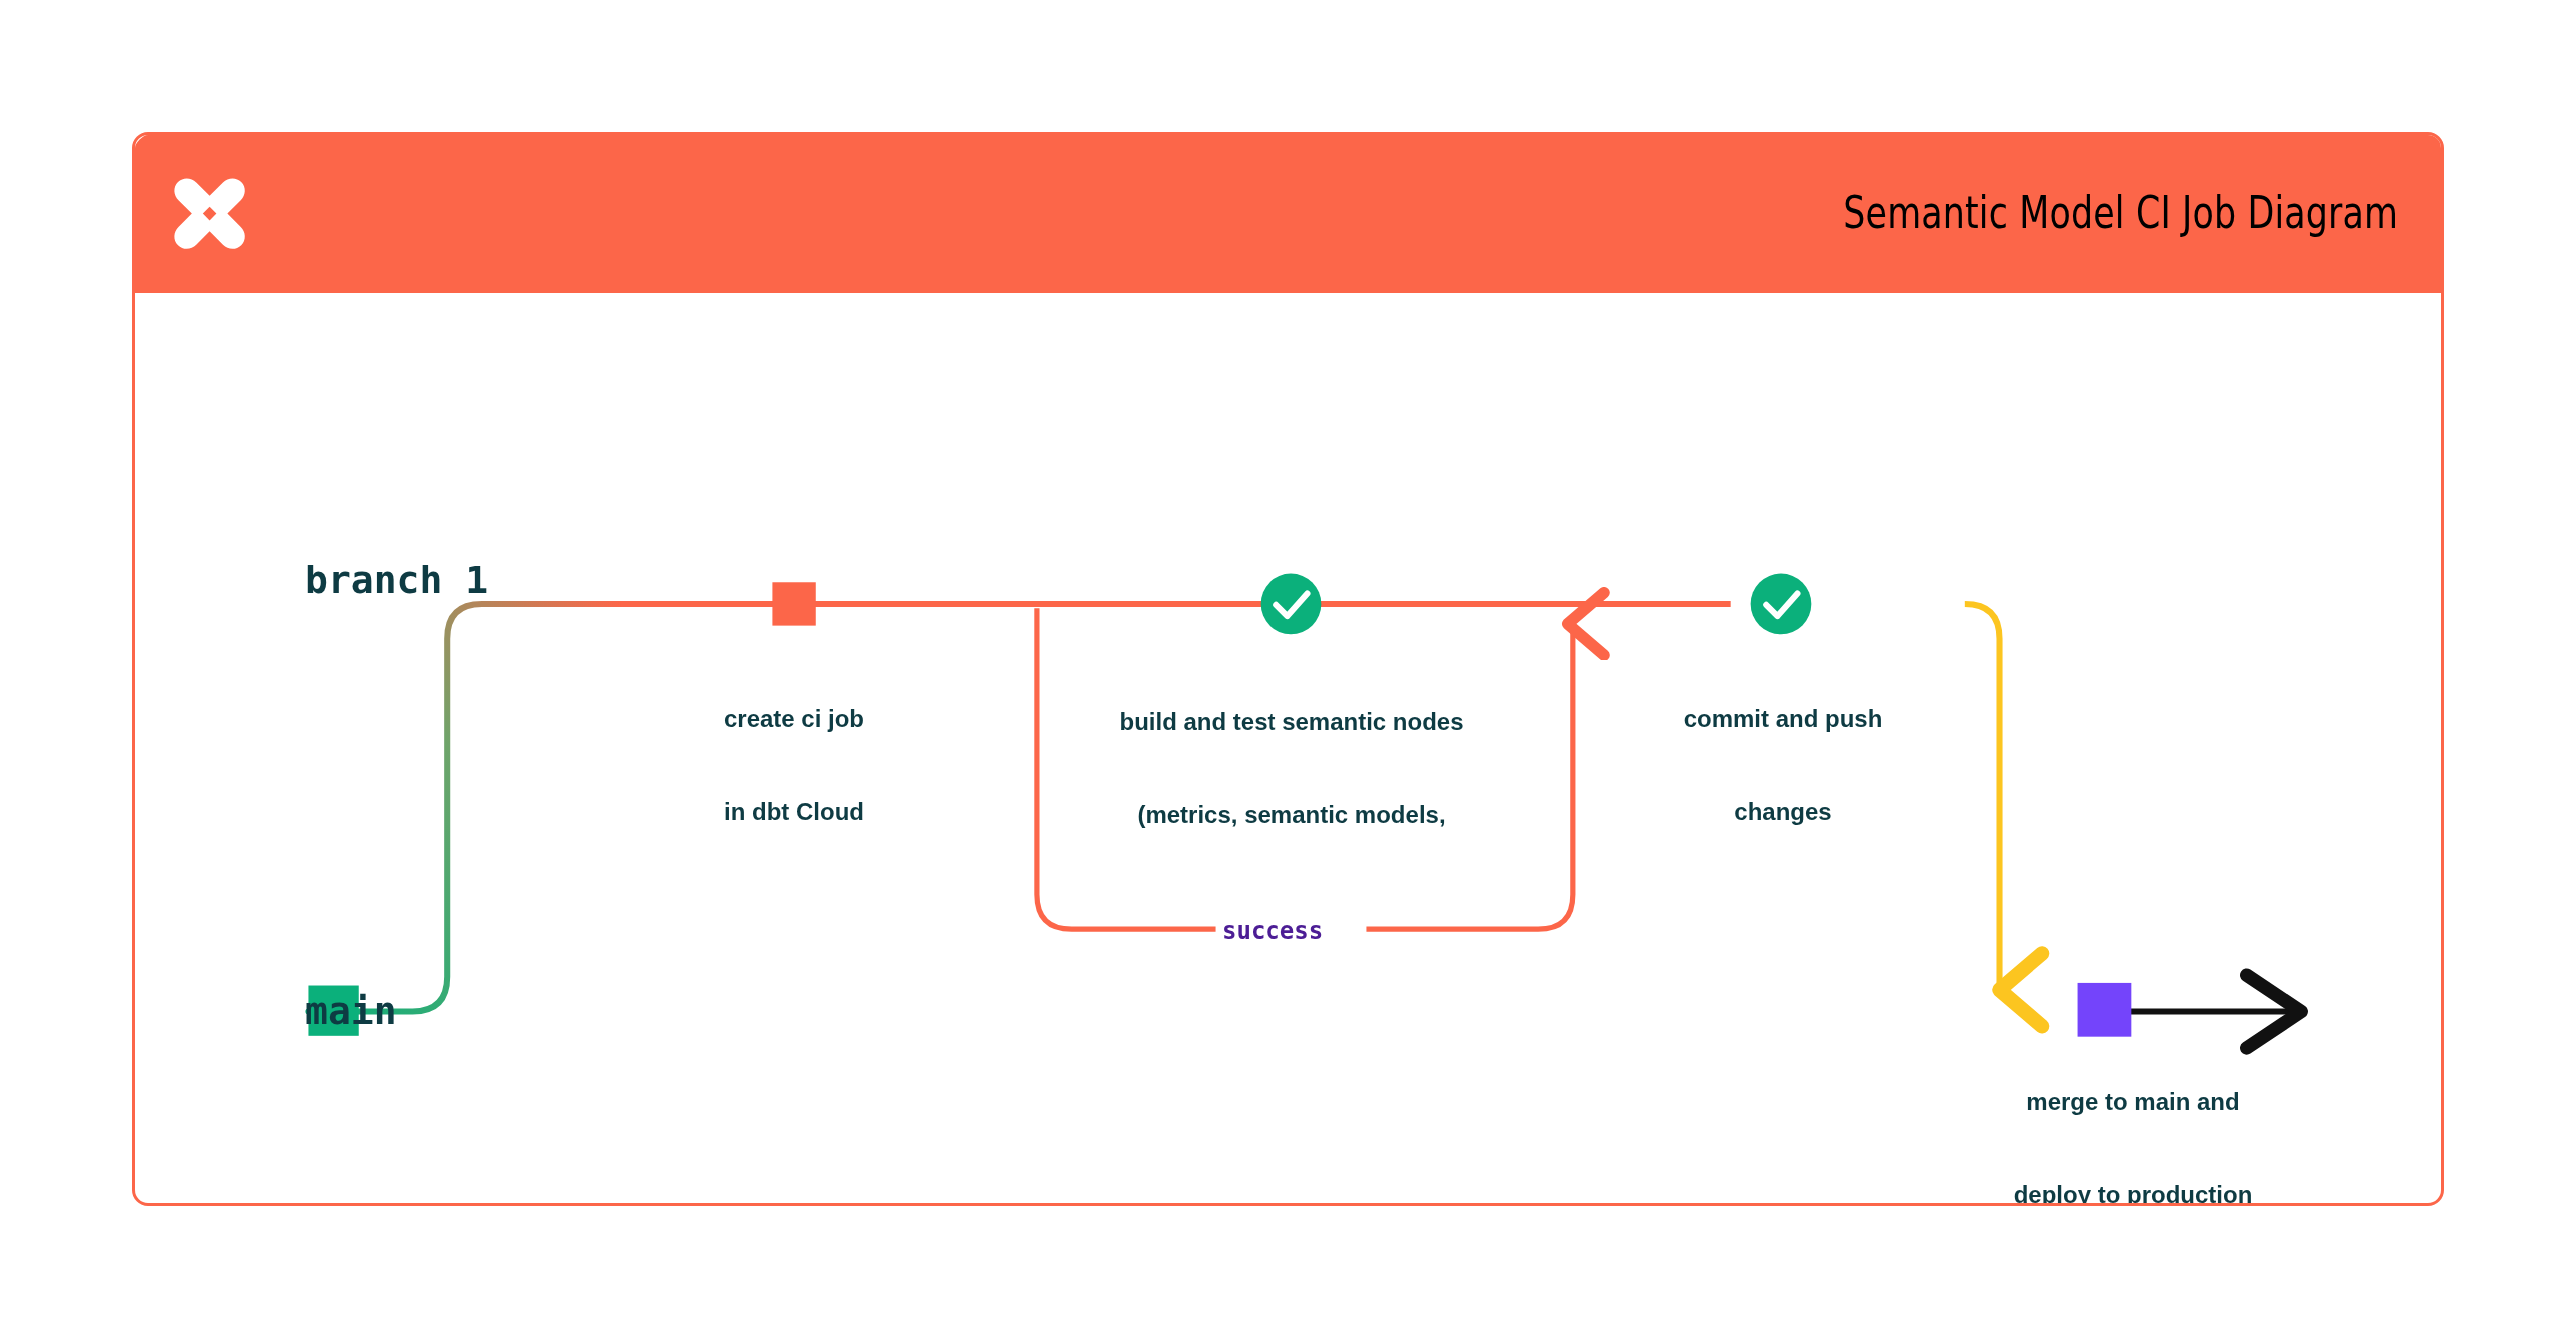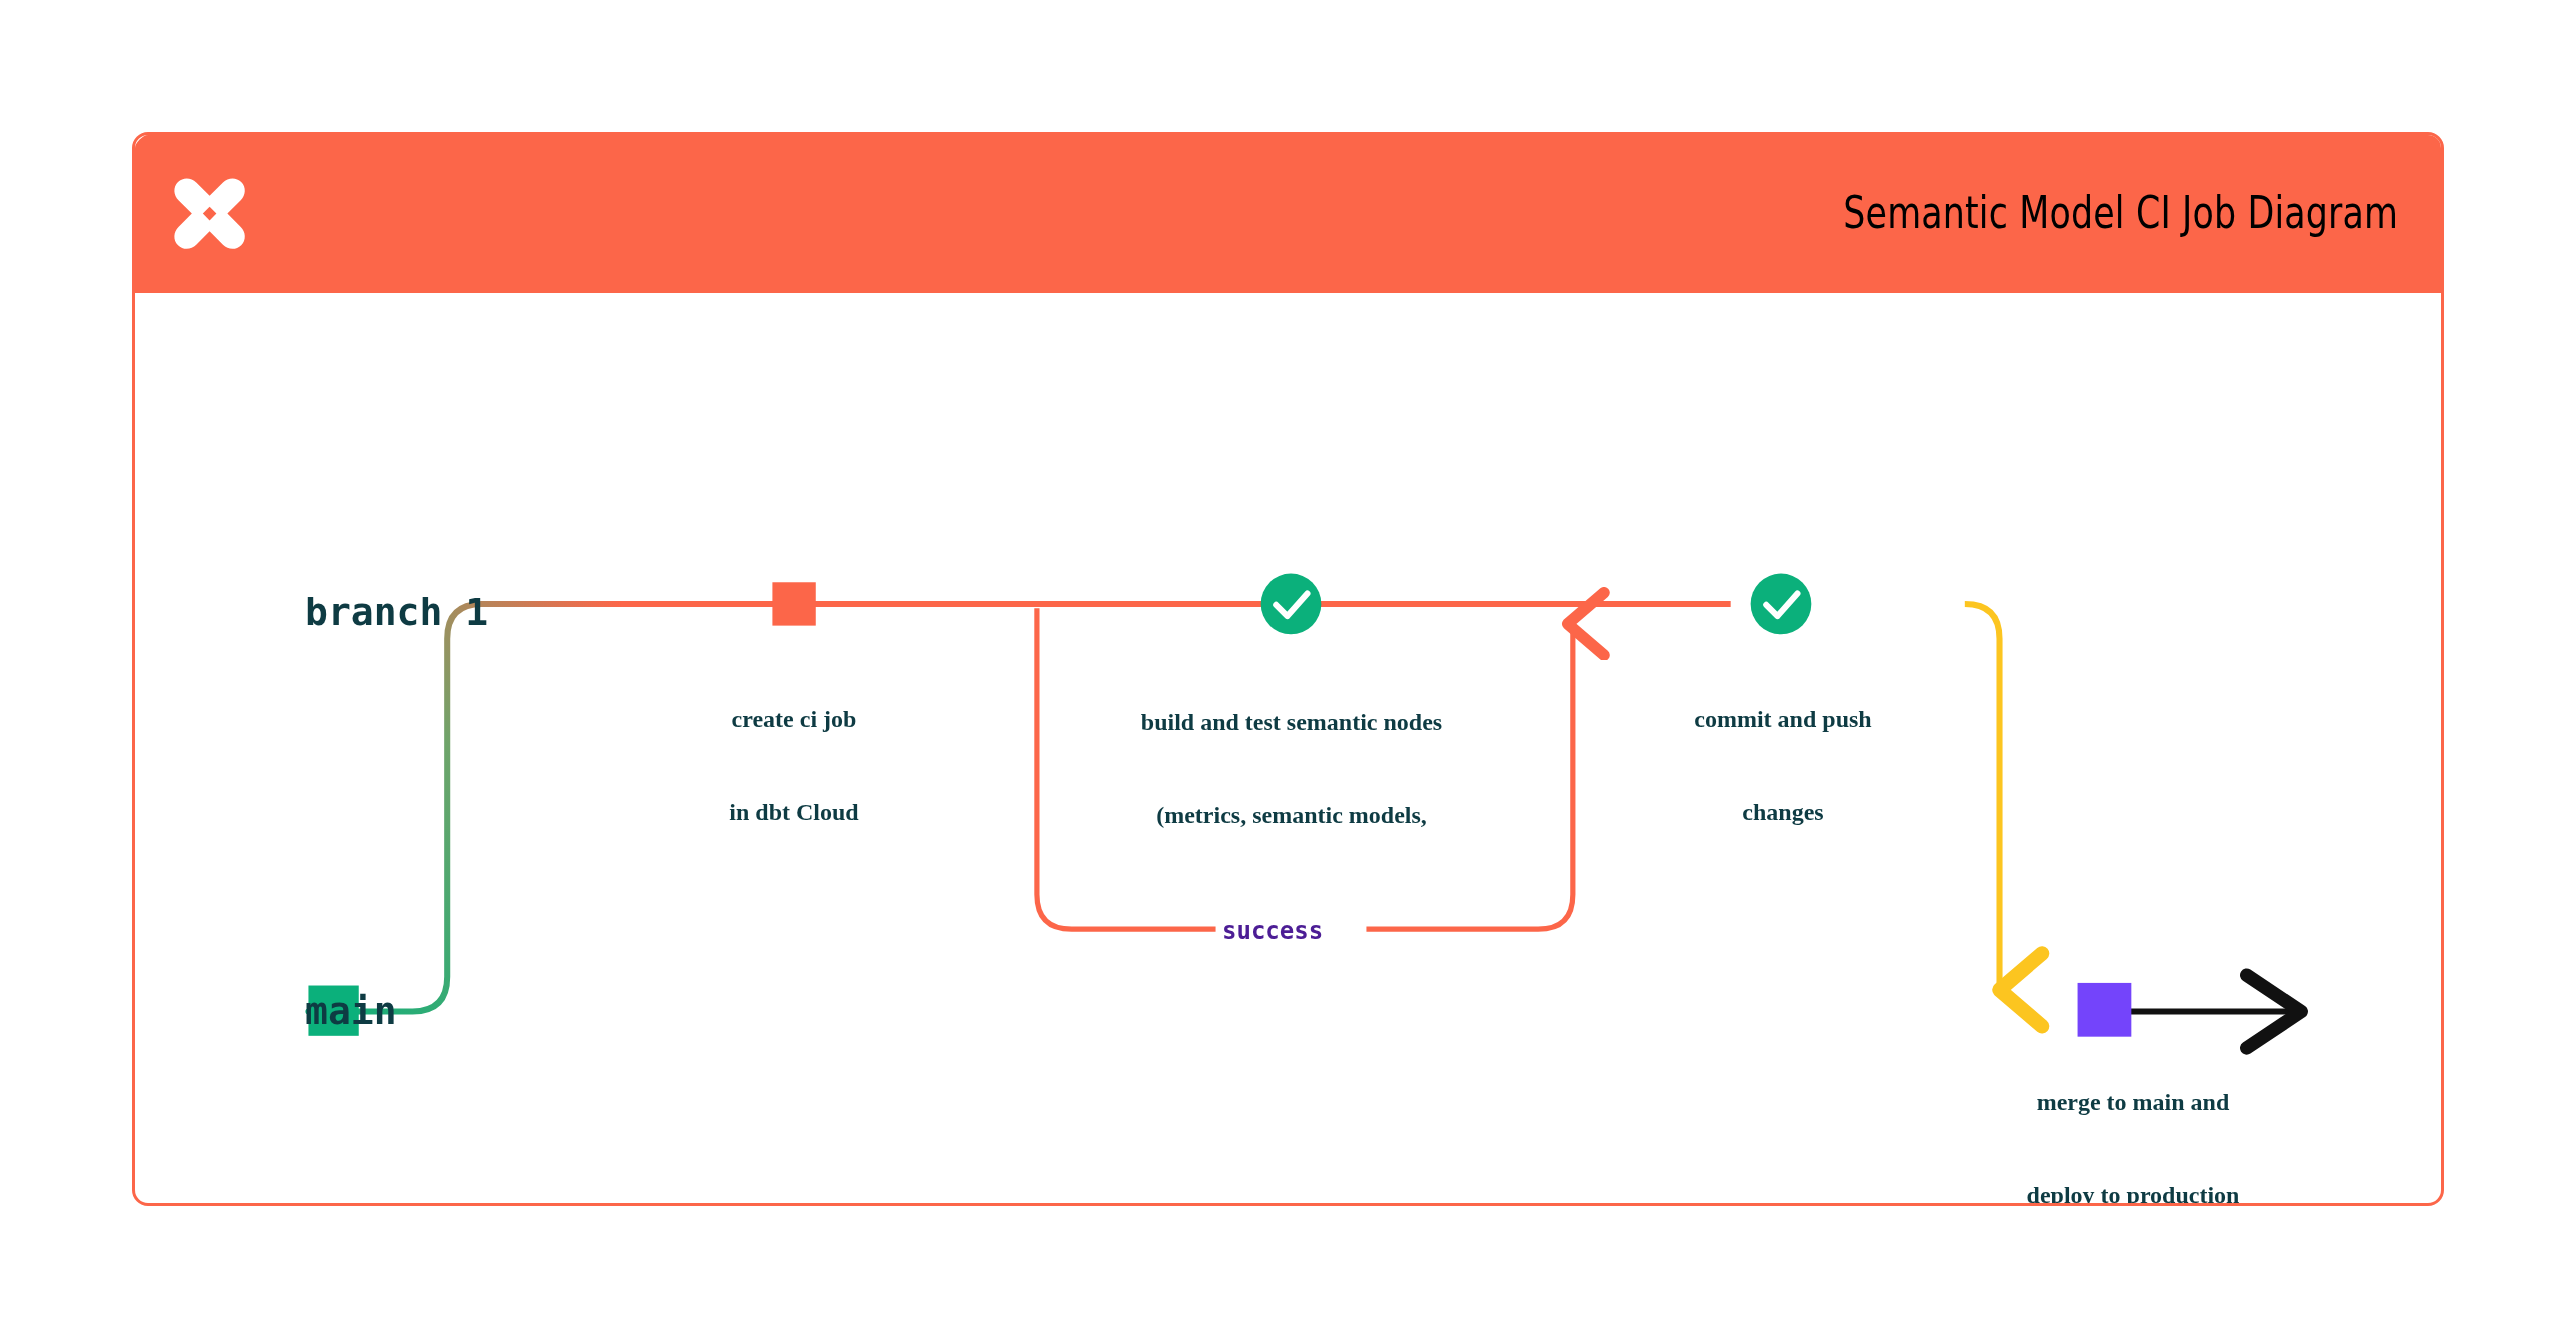--- a/index.html
+++ b/index.html
@@ -82,21 +82,21 @@
     position: absolute;
     left: 0;
     top: 0;
     width: 2312px;
     height: 909px;
   }
 
   
   .lbl {
     position: absolute;
-    font-family: Liberation Serif, serif;
+    font-family: Liberation Sans, sans-serif;
     color: #0E3B43;
     font-weight: 700;
     white-space: pre;
     text-align: center;
     line-height: 1.28;
   }
 
   .branch-name {
     position: absolute;
     font-family: "DejaVu Sans Mono", "Liberation Mono", monospace;
@@ -188,21 +188,21 @@
         <g>
           <circle cx="1898" cy="355" r="35" fill="#0BB07B"></circle>
           <path d="M 1881 356 L 1894 369 L 1917 343" fill="none" stroke="#ffffff" stroke-width="7" stroke-linecap="round" stroke-linejoin="round"></path>
         </g>
 
         <rect x="200" y="795" width="58" height="58" fill="#0BB07B"></rect>
 
         <rect x="2240" y="792" width="62" height="62" fill="#7444FB"></rect>
       </svg>
 
-      <div class="branch-name" style="left:170px; top:284px; transform:translateY(-50%);margin-top:32px;">branch 1</div>
+      <div class="branch-name" style="left:170px; top:284px; transform:translateY(-50%);">branch 1</div>
       <div class="branch-name" style="left:170px; top:715px; transform:translateY(-50%);">main</div>
 
       <div class="lbl node-label" style="left:520px; top:347px; width:278px;">
         <div>create ci job</div>
         <div>in dbt Cloud</div>
       </div>
 
       <div class="lbl node-label" style="left:905px; top:350px; width:503px;">
         <div>build and test semantic nodes</div>
         <div>(metrics, semantic models,</div>

